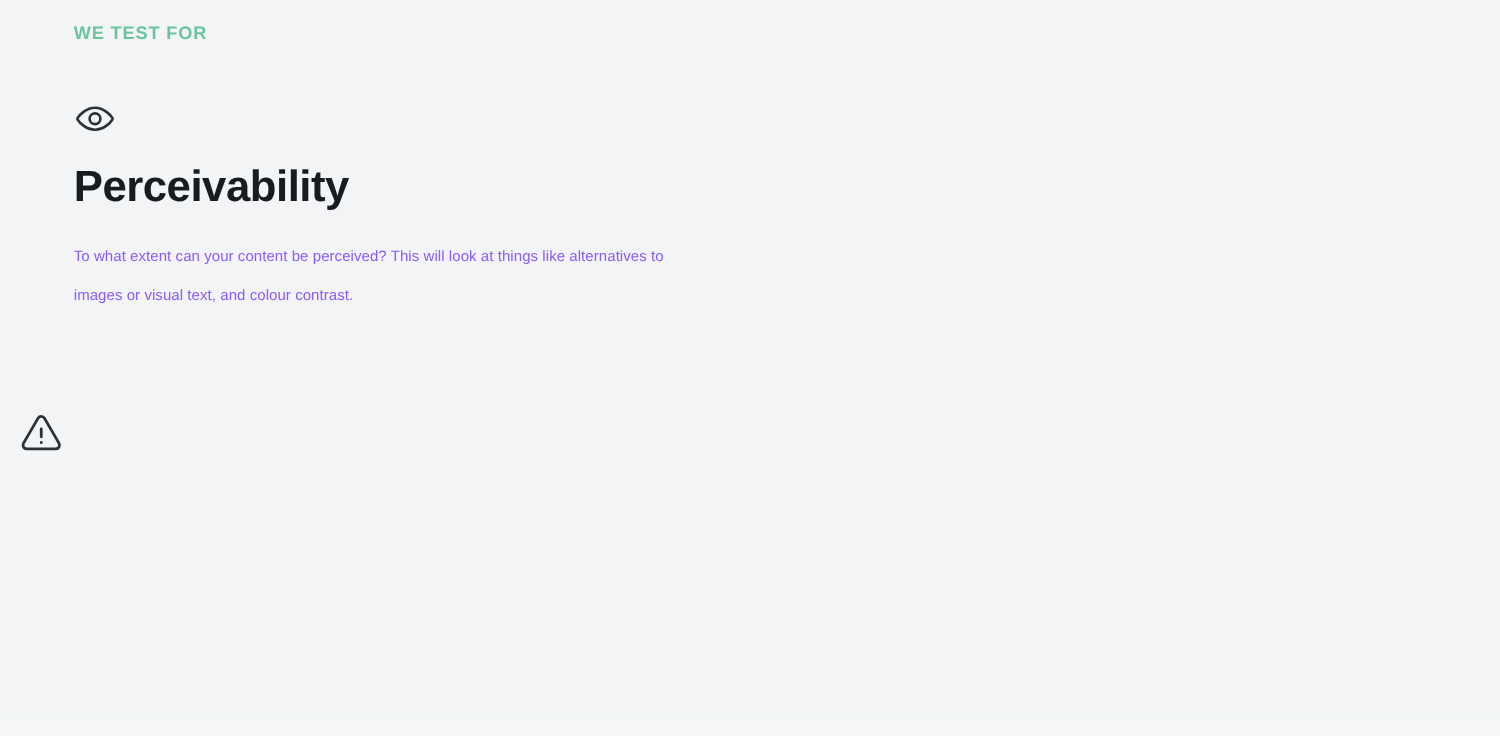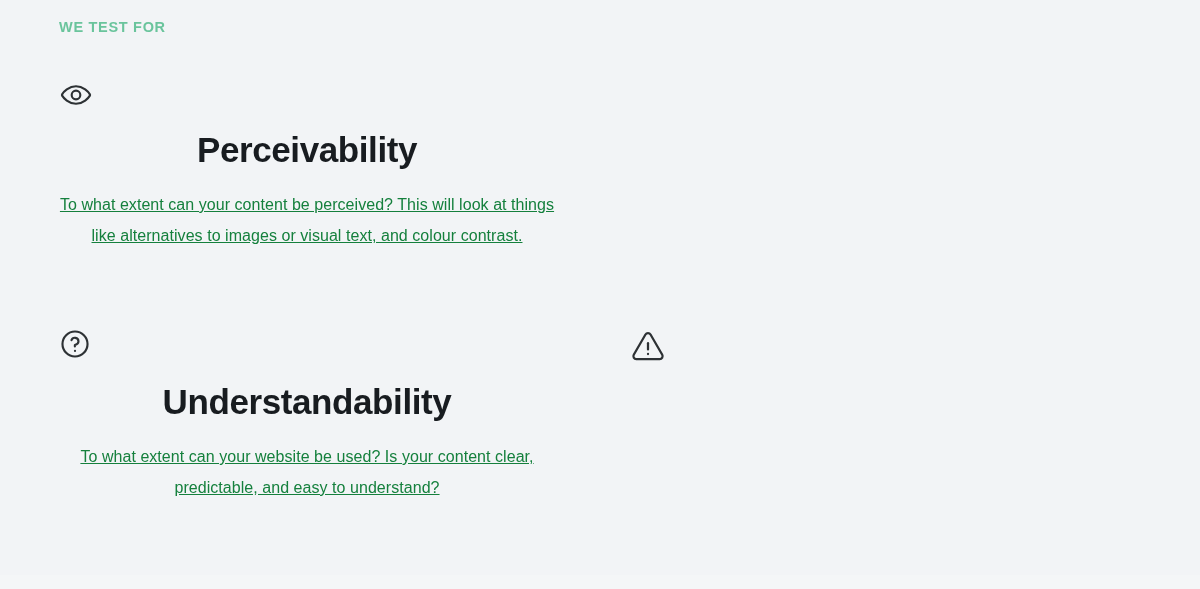--- a/index.html
+++ b/index.html
@@ -25,21 +25,20 @@
     background: #f4f6f7;
   }
   .section {
     position: absolute;
     left: 0;
     top: 0;
     width: 1200px;
     height: 589px;
     box-sizing: border-box;
     padding: 0;
-    text-align: center;
   }
   .eyebrow {
     position: absolute;
     left: 59px;
     top: 17px;
     font-size: 14.5px;
     font-weight: 600;
     letter-spacing: 0.7px;
     color: #6ac49c;
     text-transform: uppercase;
@@ -47,21 +46,21 @@
     white-space: nowrap;
   }
   .grid {
     position: absolute;
     left: 0;
     top: 78px;
     width: 1200px;
   }
   .row {
     display: flex;
-    flex-direction: row;
+    flex-direction: column;
     align-items: flex-start;
   }
   .row-1 { height: 250px; }
   .col {
     box-sizing: border-box;
   }
   .col-left {
     width: 615px;
     padding-left: 59px;
     padding-right: 60px;
@@ -83,25 +82,24 @@
   .card-title {
     margin: 0;
     font-size: 35px;
     line-height: 44px;
     font-weight: 700;
     color: #181c20;
     letter-spacing: -0.4px;
   }
   .card-body {
     margin: 18px 0 0 0;
-    font-size: 16px;
+    font-size: 12px;
     line-height: 30.5px;
-    color: #15803d;
+    color: #8b5cf6;
     letter-spacing: 0.05px;
-    text-decoration: underline;
   }
   .row-2 .card-icon { margin-bottom: 12px; }
 </style>
 </head>
 <body>
 
 <div class="section">
 
   <div class="eyebrow">WE TEST FOR</div>
 
@@ -118,31 +116,20 @@
         </span>
         <h2 class="card-title">Perceivability</h2>
         <p class="card-body">To what extent can your content be perceived? This will look at things like alternatives to images or visual text, and colour contrast.</p>
       </div>
 
 
     </div>
 
     <div class="row row-2">
 
-      <div class="col col-left">
-        <span class="card-icon">
-          <svg width="32" height="32" viewBox="0 0 24 24" fill="none" stroke="currentColor" stroke-width="1.6" stroke-linecap="round" stroke-linejoin="round" aria-hidden="true">
-            <circle cx="12" cy="12" r="9.4"></circle>
-            <path d="M9.35 9.15a2.7 2.7 0 0 1 5.25 0.9c0 1.8-2.7 2.7-2.7 2.7v1.05"></path>
-            <line x1="12" y1="17.1" x2="12" y2="17.25"></line>
-          </svg>
-        </span>
-        <h2 class="card-title">Understandability</h2>
-        <p class="card-body">To what extent can your website be used? Is your content clear, predictable, and easy to understand?</p>
-      </div>
 
       <div class="col col-right">
         <span class="card-icon">
           <svg width="36" height="36" viewBox="0 0 24 24" fill="none" stroke="currentColor" stroke-width="1.5" stroke-linecap="round" stroke-linejoin="round" aria-hidden="true">
             <path d="M10.32 4.35 2.5 17.8a1.95 1.95 0 0 0 1.68 2.9h15.64a1.95 1.95 0 0 0 1.68-2.9L13.68 4.35a1.95 1.95 0 0 0-3.36 0Z"></path>
             <line x1="12" y1="10.1" x2="12" y2="14.3"></line>
             <line x1="12" y1="17.25" x2="12" y2="17.4"></line>
           </svg>
         </span>
       </div>

